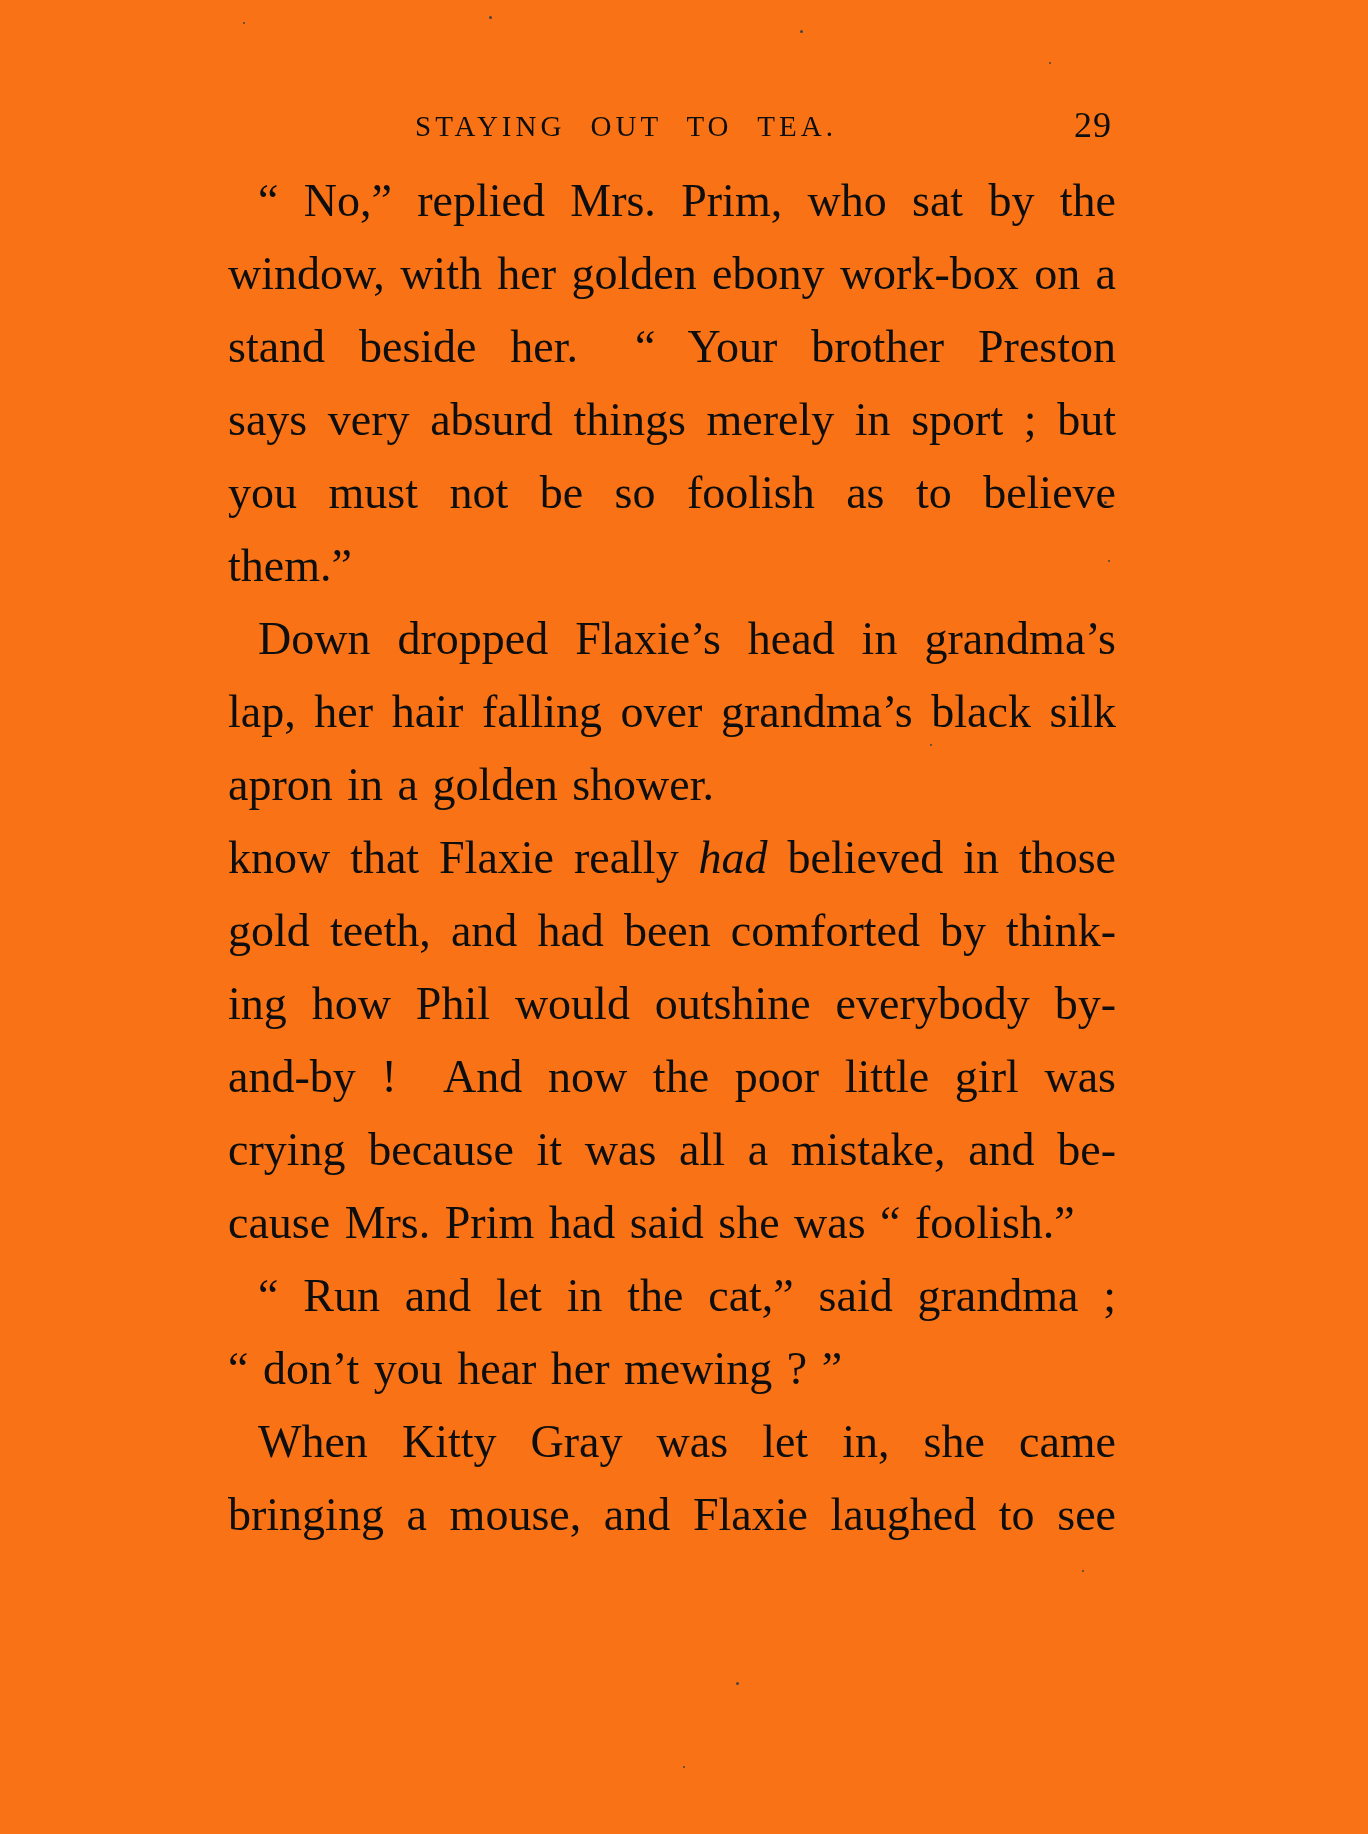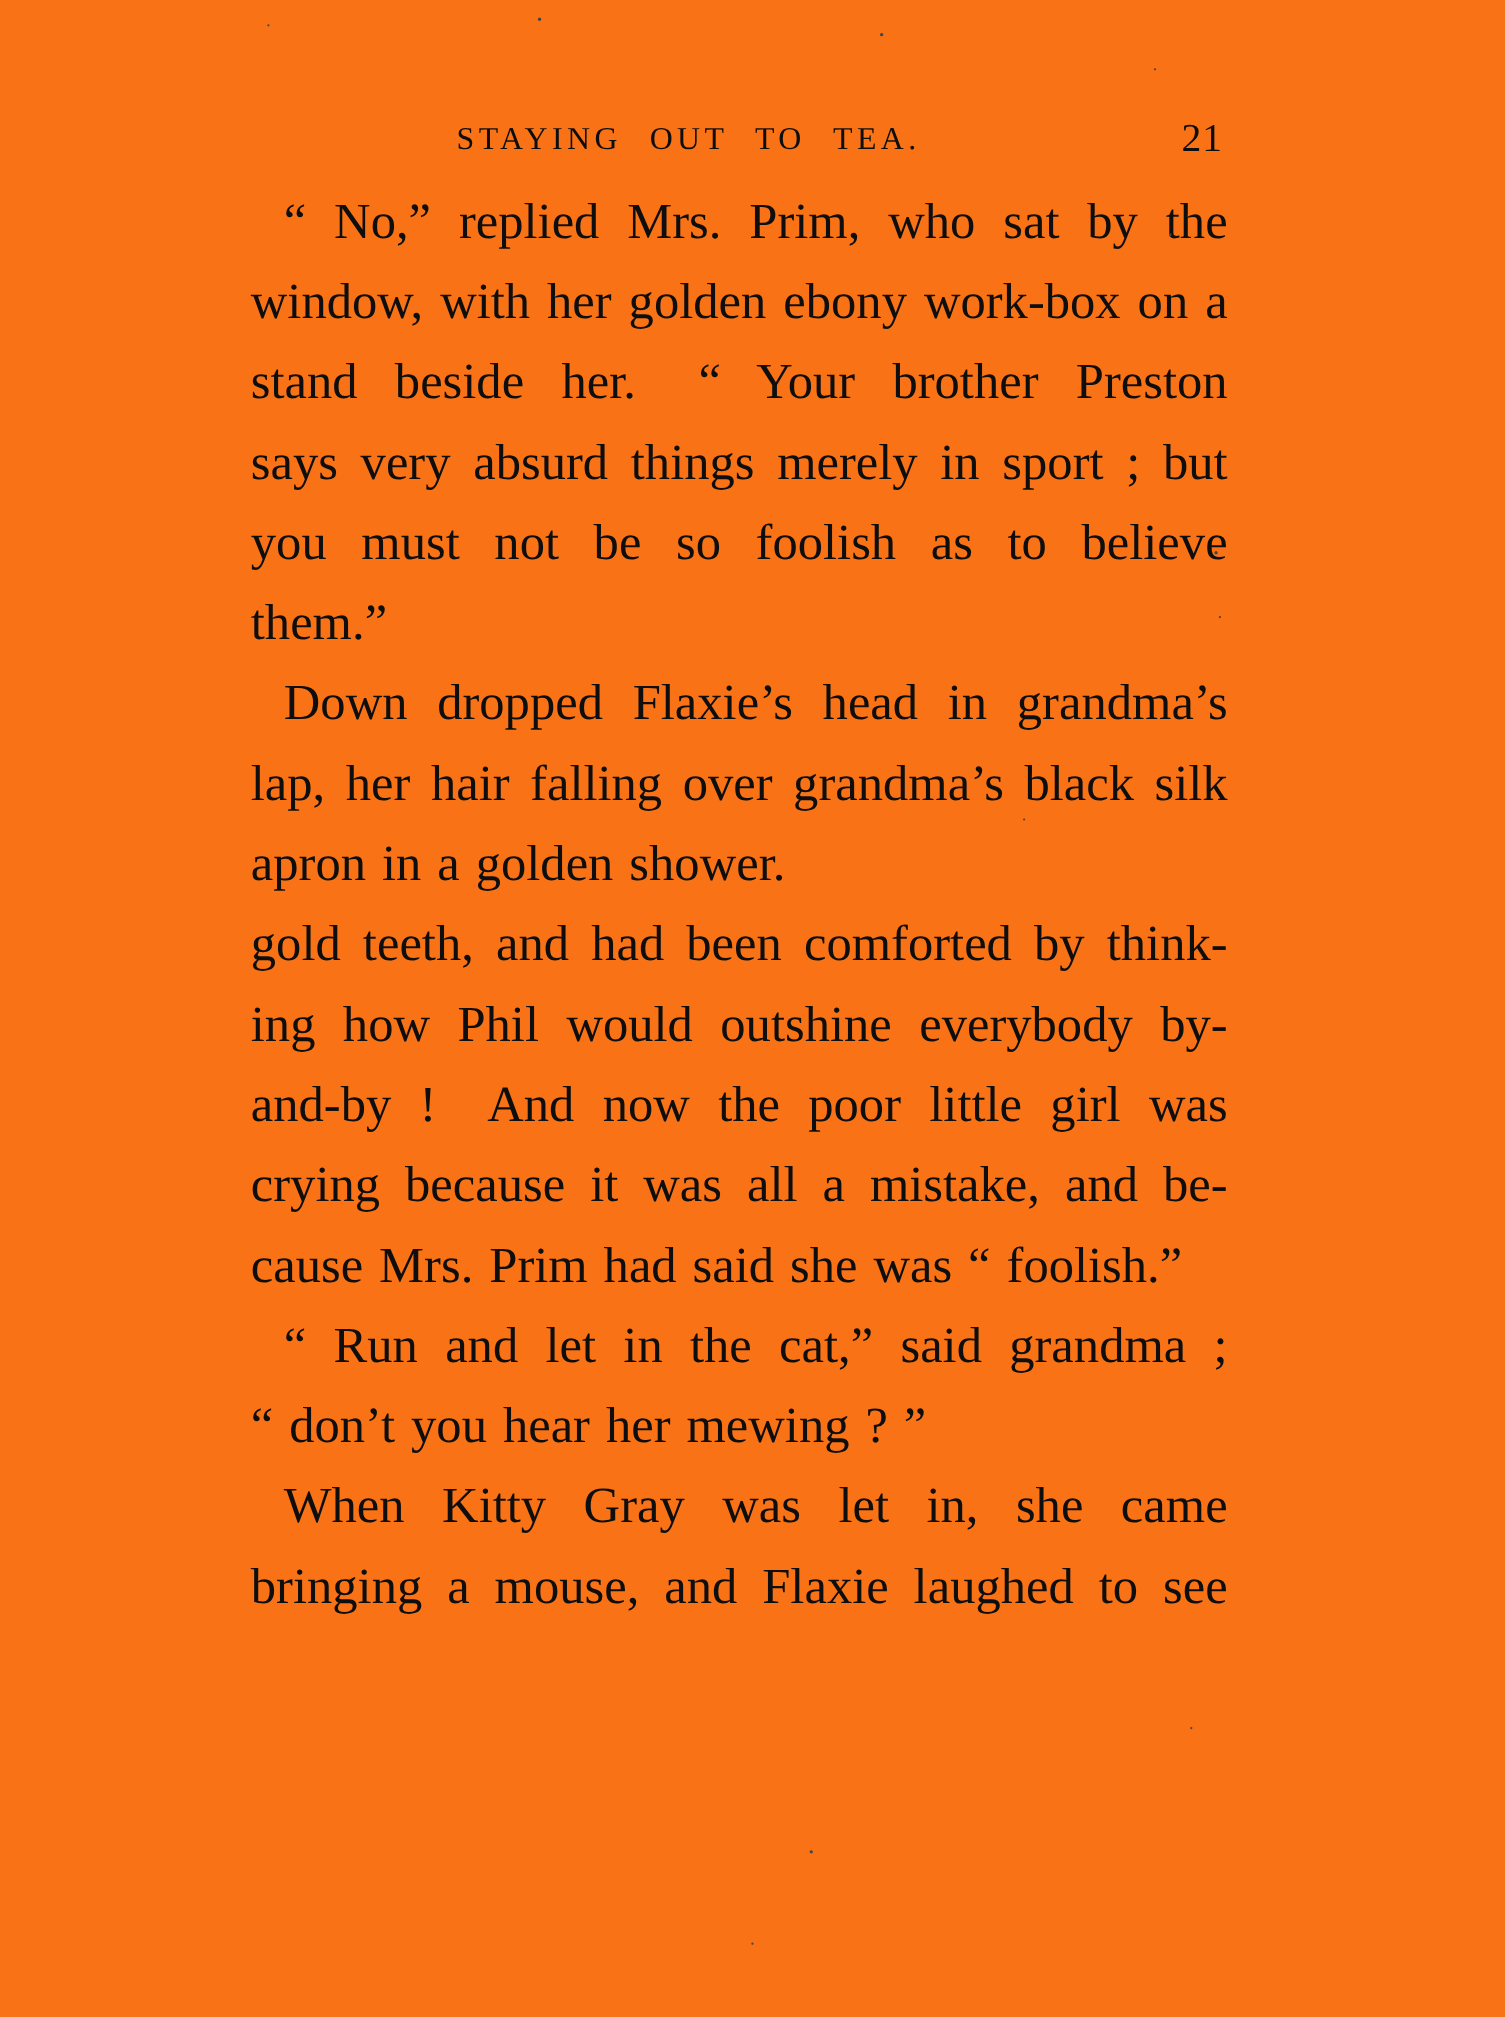--- a/index.html
+++ b/index.html
@@ -70,38 +70,39 @@
     border-radius: 50%;
   }
 </style>
 </head>
 <body>
 
 <div class="page">
 
   <div class="running-header">
     <div class="running-title">STAYING OUT TO TEA.</div>
-    <div class="page-number">21</div>
+    <div class="page-number">29</div>
   </div>
 
   <div class="text-block">
       <div class="paragraph">
         <div class="line just indent"><span>“ No,” replied Mrs. Prim, who sat by the</span></div>
         <div class="line just"><span>window, with her golden ebony work-box on a</span></div>
         <div class="line just"><span>stand beside her.  “ Your brother Preston</span></div>
         <div class="line just"><span>says very absurd things merely in sport ; but</span></div>
         <div class="line just"><span>you must not be so foolish as to believe</span></div>
         <div class="line plain"><span>them.”</span></div>
       </div>
       <div class="paragraph">
         <div class="line just indent"><span>Down dropped Flaxie’s head in grandma’s</span></div>
         <div class="line just"><span>lap, her hair falling over grandma’s black silk</span></div>
         <div class="line plain"><span>apron in a golden shower.</span></div>
       </div>
       <div class="paragraph">
+        <div class="line just"><span>know that Flaxie really </span><span class="italic">had</span><span> believed in those</span></div>
         <div class="line just"><span>gold teeth, and had been comforted by think-</span></div>
         <div class="line just"><span>ing how Phil would outshine everybody by-</span></div>
         <div class="line just"><span>and-by !  And now the poor little girl was</span></div>
         <div class="line just"><span>crying because it was all a mistake, and be-</span></div>
         <div class="line plain"><span>cause Mrs. Prim had said she was “ foolish.”</span></div>
       </div>
       <div class="paragraph">
         <div class="line just indent"><span>“ Run and let in the cat,” said grandma ;</span></div>
         <div class="line plain"><span>“ don’t you hear her mewing ? ”</span></div>
       </div>

